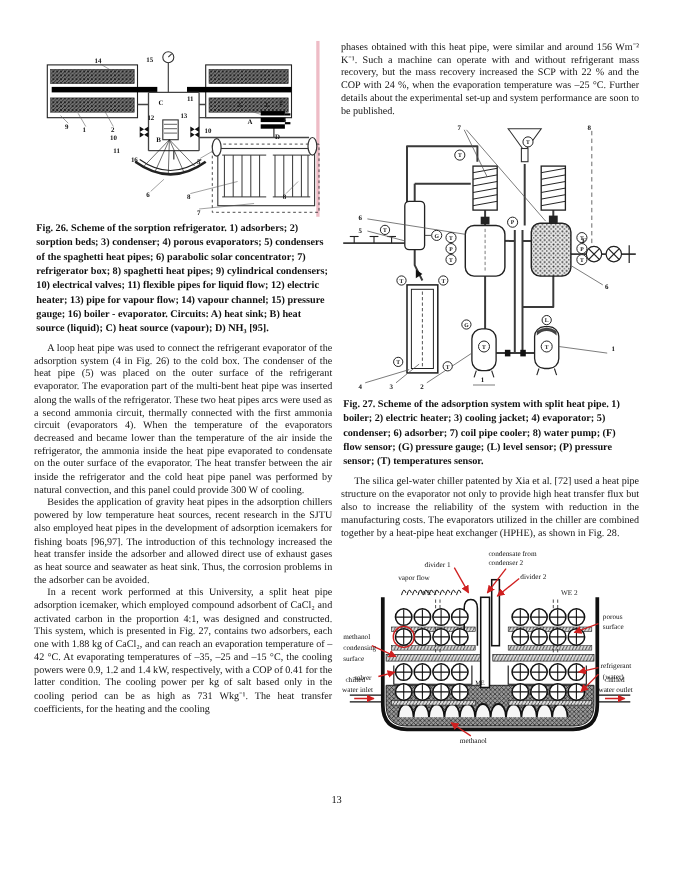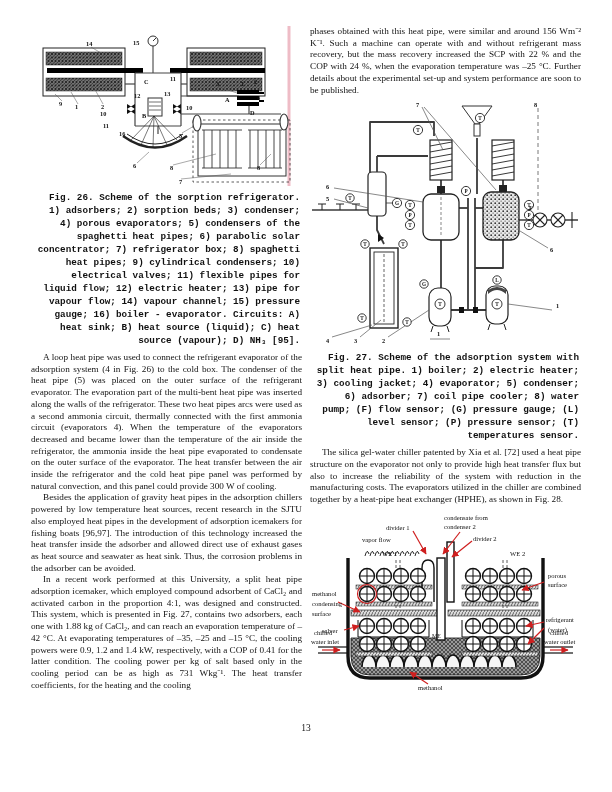--- a/index.html
+++ b/index.html
@@ -1,25 +1,25 @@
 <!DOCTYPE html>
 <html><head>
 <meta charset="utf-8">
 <style>
   html,body{margin:0;padding:0;background:#fff;}
   .page{position:relative;width:612px;height:792px;background:#ffffff;overflow:hidden;
         font-family:"Liberation Serif",serif;color:#141414;}
-  .col{position:absolute;top:26px;width:271px;}
+  .col{position:absolute;top:37px;width:271px;}
   #col-left{left:31px;}
   #col-right{left:310px;}
   .body-text{font-size:9.2px;line-height:11.7px;text-align:justify;}
   .body-text p{margin:0;text-indent:12px;}
   .body-text p.noindent{text-indent:0;}
-  .fig-caption{font-family:Liberation Mono, monospace;font-weight:bold;font-size:9.3px;
-               line-height:13px;text-align:right;margin:3px 2px 5px 2px;color:#111;}
+  .fig-caption{font-family:Liberation Serif, serif;font-weight:bold;font-size:9.3px;
+               line-height:13px;text-align:left;margin:3px 2px 5px 2px;color:#111;}
   svg{display:block;}
   svg text{font-family:"Liberation Serif",serif;fill:#111;}
   .lbl{font-size:6.3px;font-weight:bold;}
   .lbl2{font-size:6.6px;}
   .sens{font-size:5.2px;font-weight:bold;}
   .pagenum{position:absolute;left:0;right:0;top:723px;text-align:center;font-size:9.5px;}
 </style>
 </head>
 <body>
 

